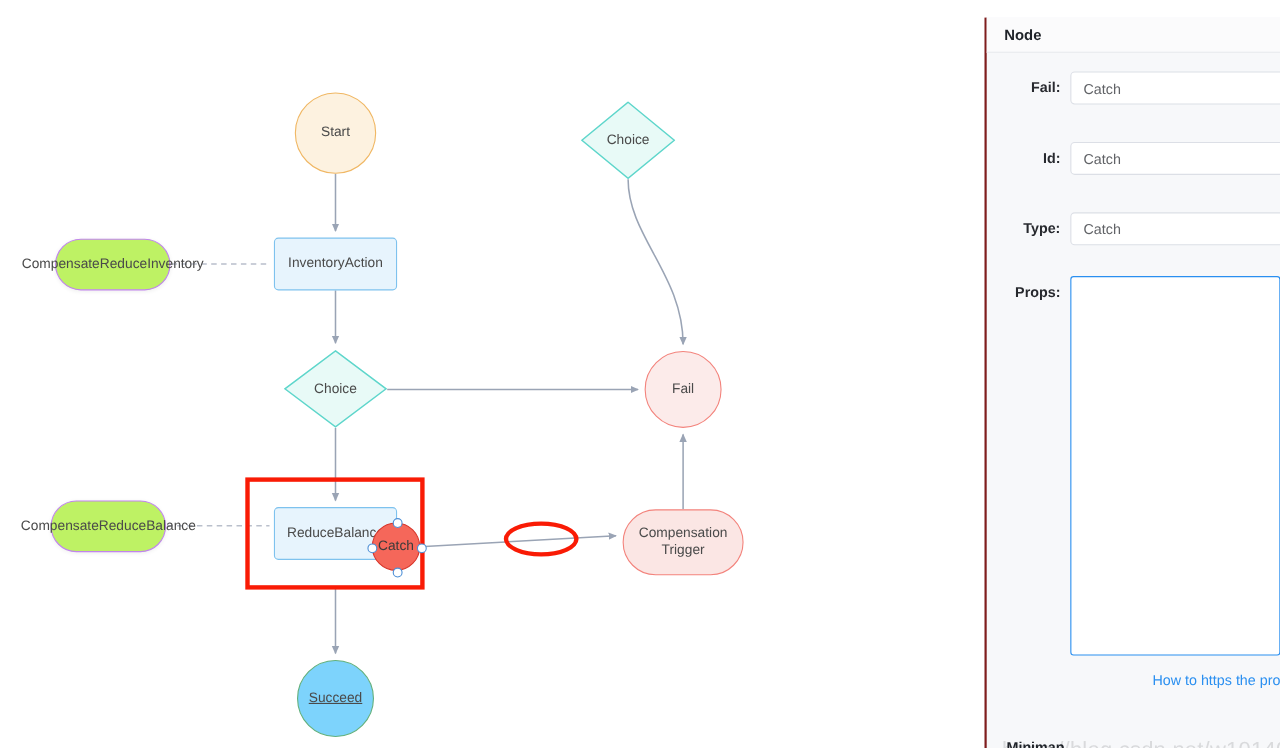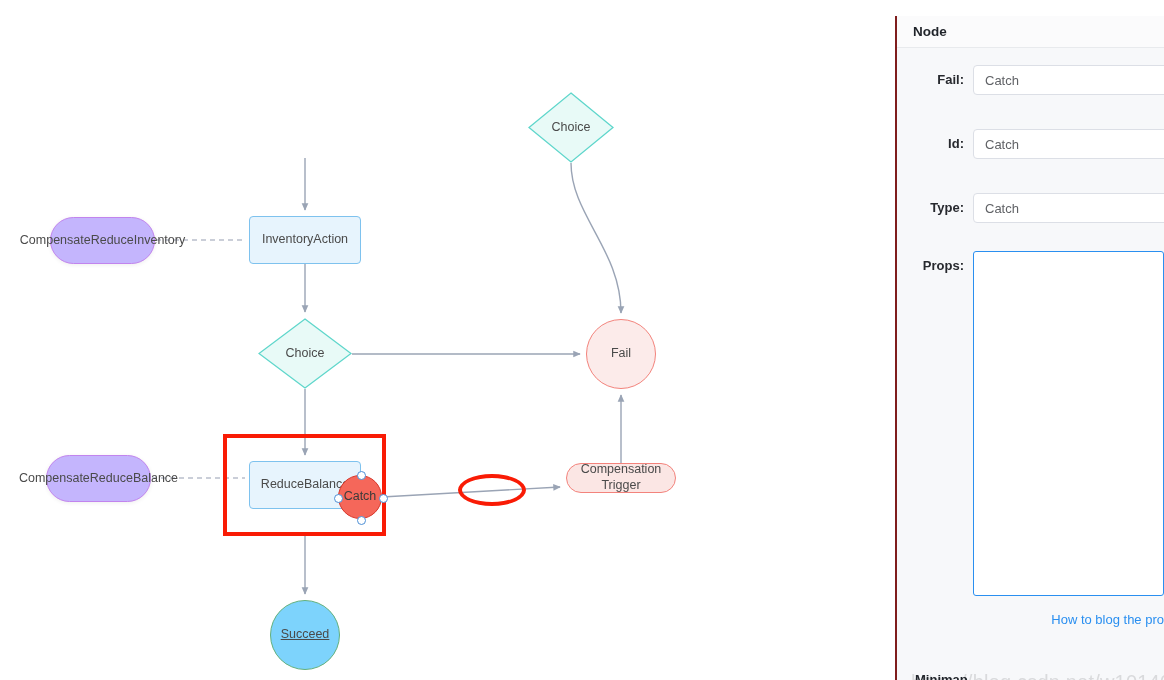--- a/index.html
+++ b/index.html
@@ -33,21 +33,21 @@
   .node-rect   { border-radius: 4px; }
   .node-pill   { border-radius: 30px; }
   .node-diamond{ background: transparent; border: none; }
   .node-diamond .dm {
     position: absolute; left: 0; top: 0; width: 100%; height: 100%;
   }
   .node-diamond .lbl { position: relative; z-index: 2; }
 
   .n-start   { background:#fdf2e0; border:1.3px solid #f0b763; }
   .n-action  { background:#e7f4fd; border:1.3px solid #7ec2ee; }
-  .n-comp    { background:#c4b5fd; border:1.3px solid #c184ee;
+  .n-comp    { background:#bef264; border:1.3px solid #c184ee;
                box-shadow:0 1px 4px rgba(0,0,0,.07); }
   .n-fail    { background:#fcebea; border:1.3px solid #f3837c; }
   .n-succeed { background:#7dd3fc; border:1.3px solid #62b07c;text-decoration:underline; }
   .n-trigger { background:#fbe6e4; border:1.3px solid #f3837c; }
 
   .overflow-label { overflow: visible; }
 
   
   .sel-rect {
     position: absolute;
@@ -206,20 +206,23 @@
         <path d="M621,463 L621,395" marker-end="url(#arw)"></path>
       </g>
       <g stroke="#b9bfcb" stroke-width="1.3" fill="none" stroke-dasharray="5,4">
 
         <path d="M156,240 L245,240"></path>
 
         <path d="M152,478 L245,478"></path>
       </g>
     </svg>
 
+    <div class="node node-circle n-start" style="left:268px; top:84px; width:74px; height:74px;">
+      <span>Start</span>
+    </div>
 
     <div class="node node-rect n-action" style="left:249px; top:216px; width:112px; height:48px;">
       <span>InventoryAction</span>
     </div>
 
     <div class="node node-pill n-comp" style="left:50px; top:217px; width:105px; height:47px;">
       <span class="overflow-label">CompensateReduceInventory</span>
     </div>
 
     <div class="node node-diamond" style="left:258px; top:318px; width:94px; height:71px;">
@@ -253,21 +256,21 @@
     <div class="node n-catch" style="left:338px; top:475px; width:44px; height:44px;">
       <span>Catch</span>
       <span class="handle" style="left:17.5px; top:-5px;"></span>
       <span class="handle" style="left:40px; top:17.5px;"></span>
       <span class="handle" style="left:17.5px; top:40px;"></span>
       <span class="handle" style="left:-5px; top:17.5px;"></span>
     </div>
 
     <div class="ann-ellipse" style="left:458px; top:474px; width:68px; height:32px;"></div>
 
-    <div class="node node-pill n-trigger" style="left:566px; top:463px; width:110px; height:30px; flex-direction:column;">
+    <div class="node node-pill n-trigger" style="left:566px; top:463px; width:110px; height:60px; flex-direction:column;">
       <span>Compensation</span>
       <span>Trigger</span>
     </div>
 
     <div class="node node-circle n-succeed" style="left:270px; top:600px; width:70px; height:70px;">
       <span>Succeed</span>
     </div>
   </div>
 
   <div id="panel">
@@ -290,21 +293,21 @@
       <span class="lab">Type:</span>
       <input class="inp" type="text" value="Catch" style="">
     </div>
 
     <div class="form-row" style="margin-top:28px;">
       <span class="lab">Props:</span>
       <textarea class="txta" style=""></textarea>
     </div>
 
     <div id="help-row">
-      <a id="help-link" href="#">How to blog the pro</a>
+      <a id="help-link" href="#">How to https the pro</a>
     </div>
 
     <div id="minimap-wrap">
       <span id="watermark">https://blog.csdn.net/w1014074794</span>
       <span id="minimap-label">Minimap</span>
     </div>
   </div>
 </div>
 
 </body></html>

